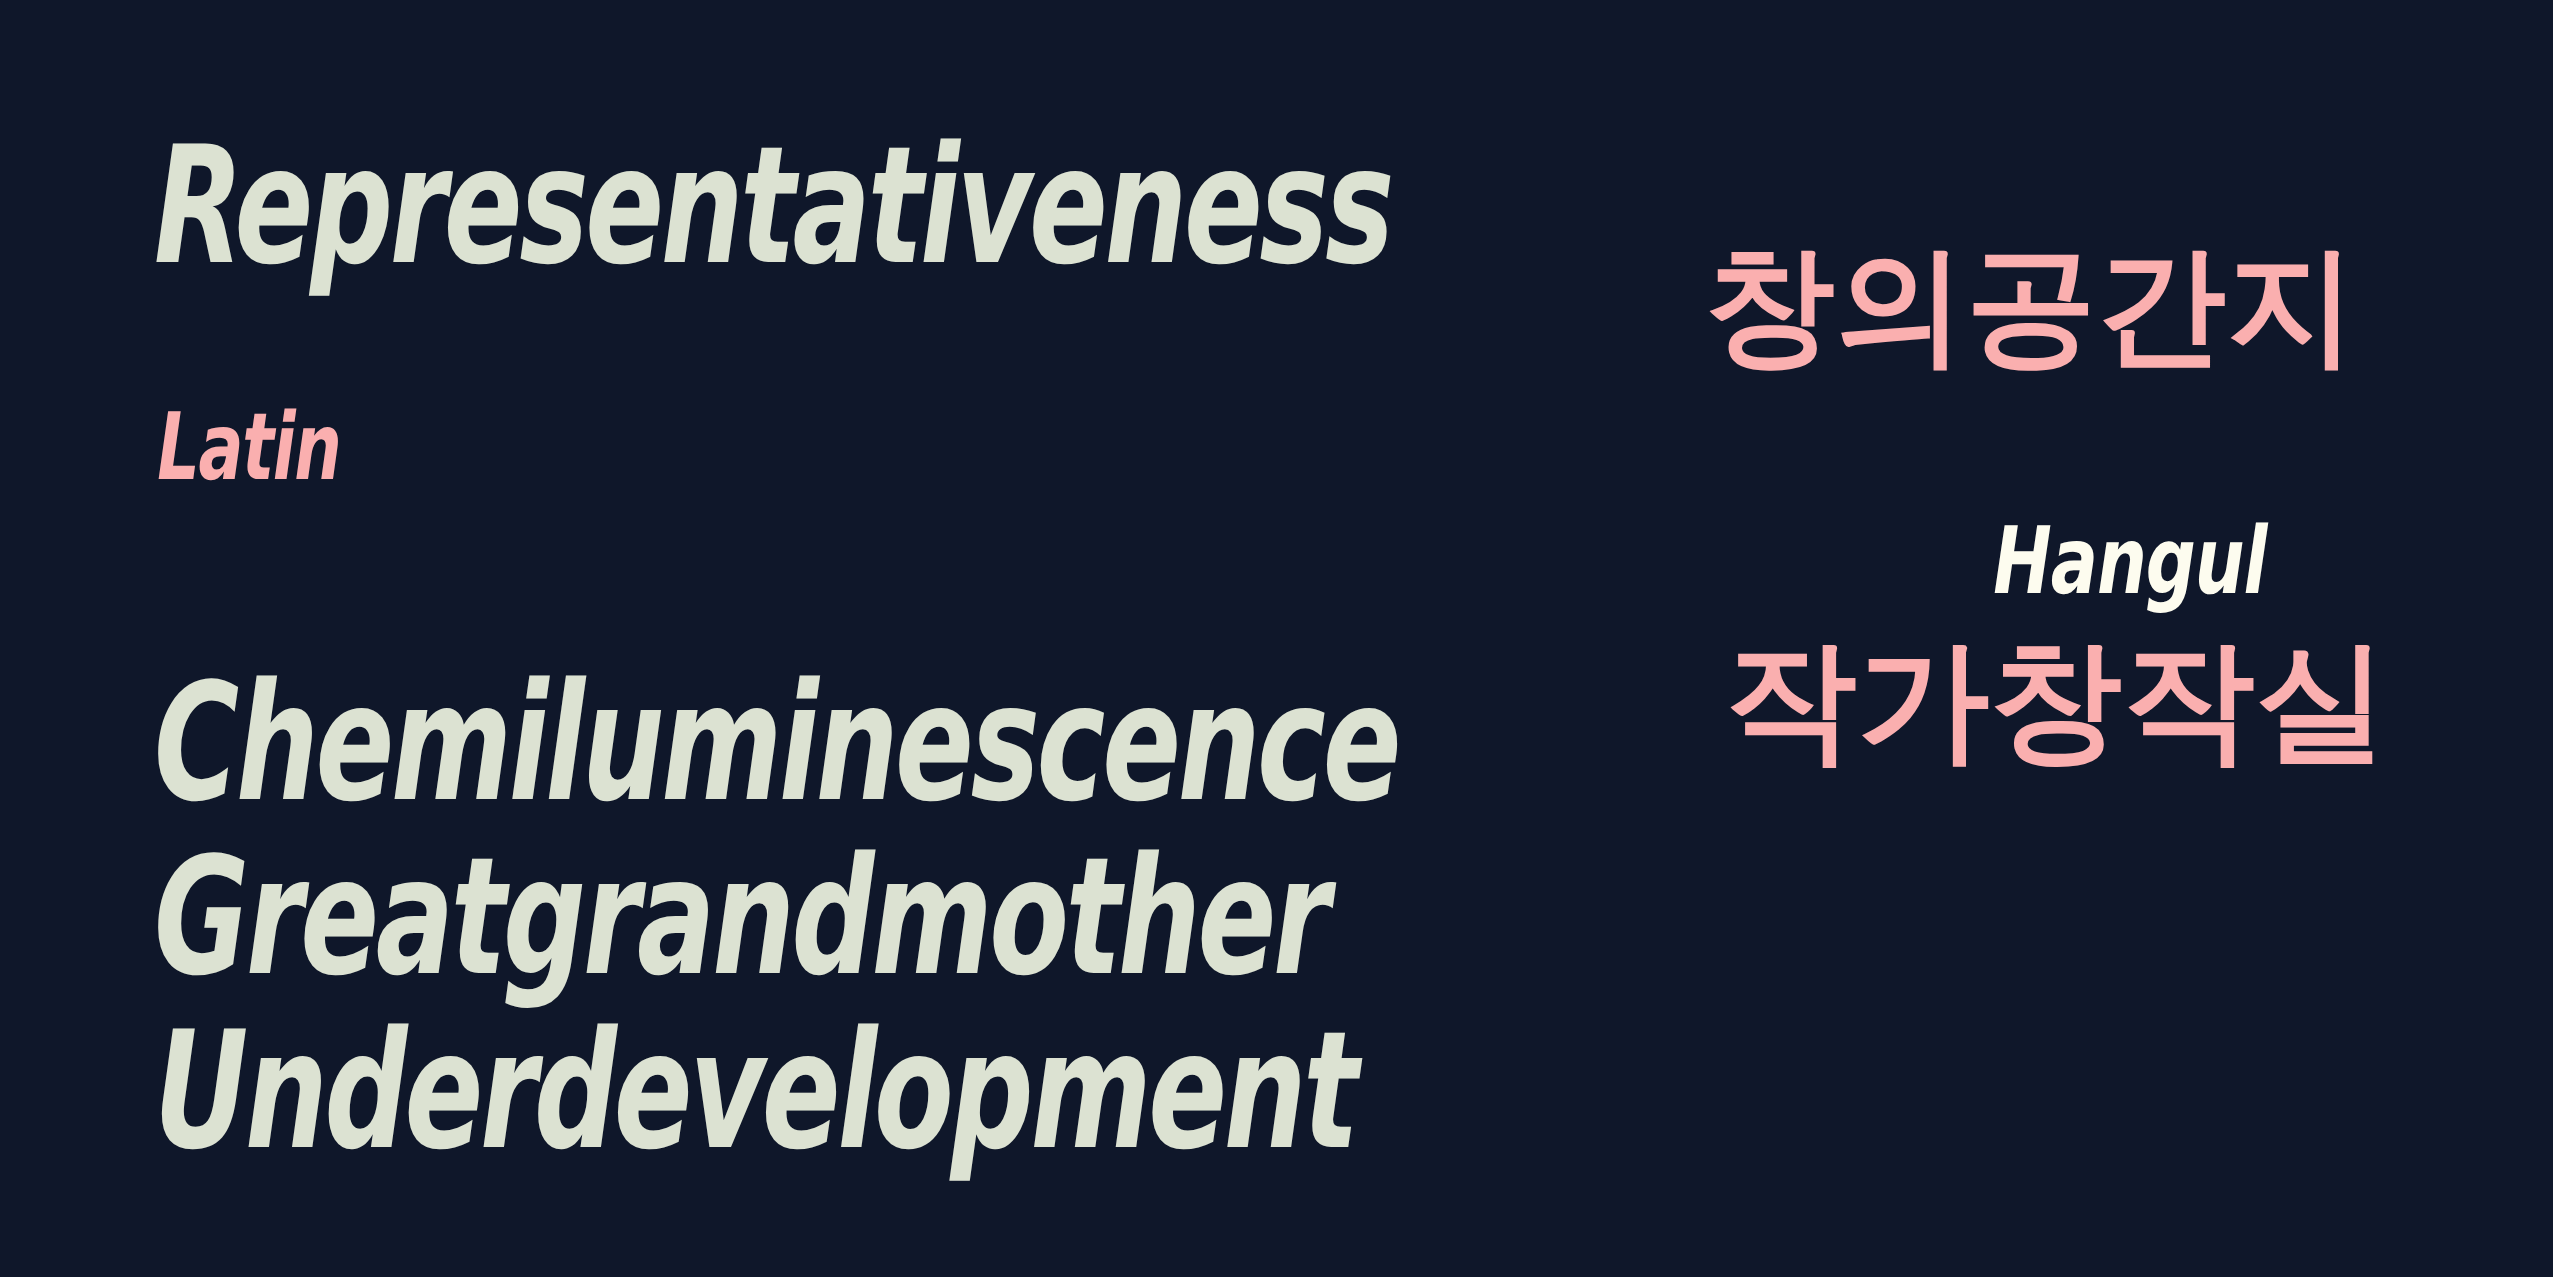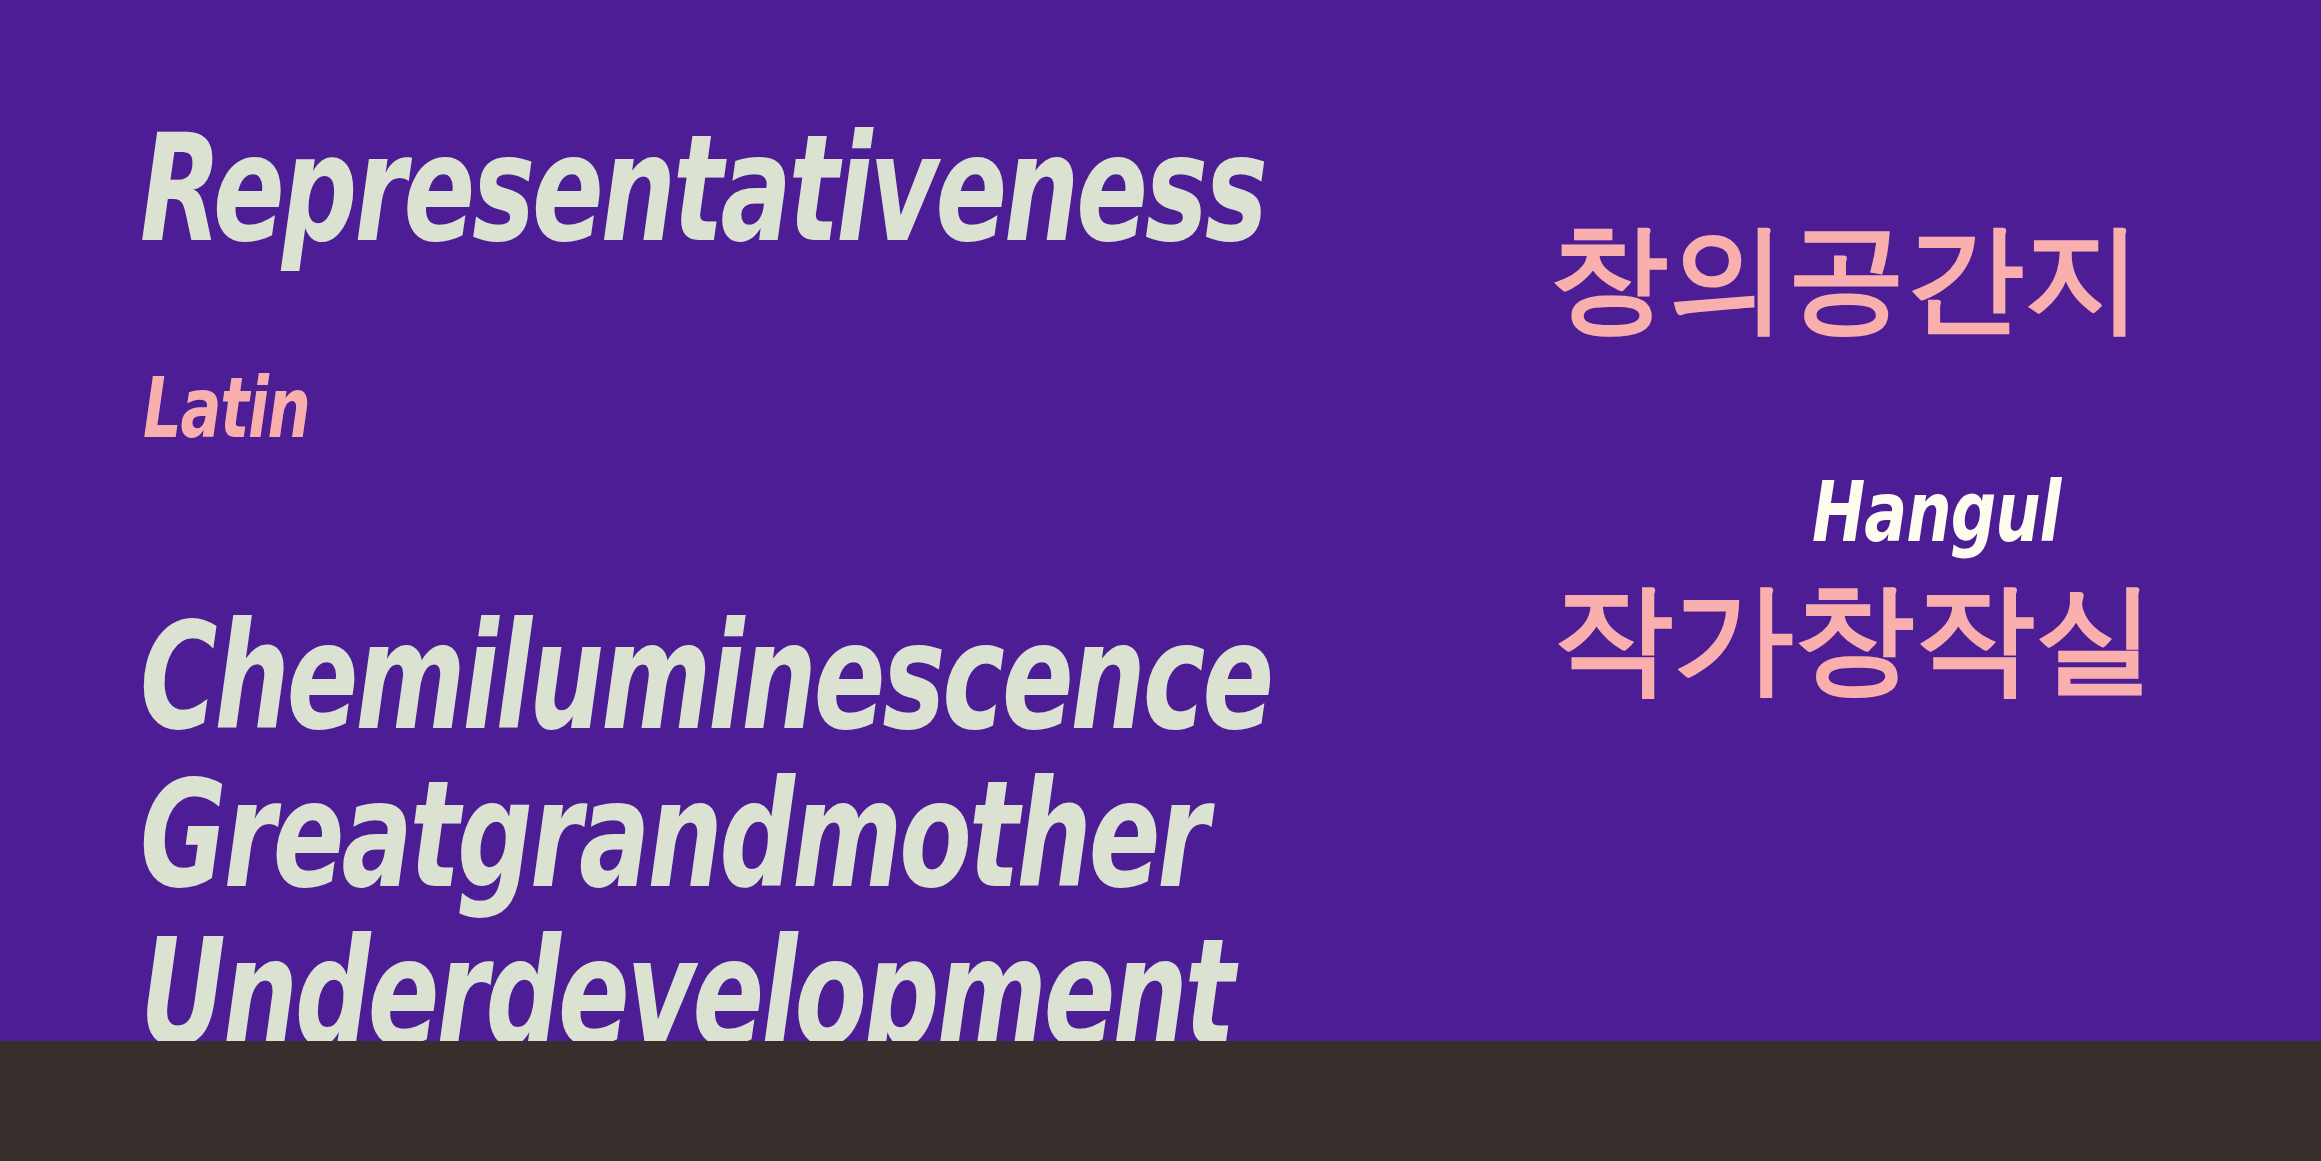--- a/index.html
+++ b/index.html
@@ -4,22 +4,22 @@
 <title>Font Specimen</title>
 <style>
   html, body {
     margin: 0;
     padding: 0;
     background: #382e2c;
   }
   #specimen {
     position: relative;
     width: 2321px;
-    height: 1041px;
-    background: #4c1d95;
+    height: 1161px;
+    background: #0f172a;
     overflow: hidden;
     font-family: "DejaVu Sans", sans-serif;
   }
 
   
   .latin-col {
     position: absolute;
     left: 0;
     top: 0;
     width: 1450px;
@@ -78,21 +78,21 @@
     font-family: "DejaVu Sans", sans-serif;
     font-weight: 700;
     line-height: 1;
     font-size: 118px;
     letter-spacing: 0.005em;
   }
 
   #hangul-line-1 { left: 100px; top: 92px; }
   #hangul-line-2 { left: 100px; top: 218px; }
   #hangul-line-3 { left: 100px; top: 344px; }
-  #hangul-line-4 { left: 103px; top: 578px; font-size: 120px; text-align: center; }
+  #hangul-line-4 { left: 118px; top: 578px; font-size: 120px; text-align: center; }
 
   .hangul-label {
     position: absolute;
     left: 362px;
     top: 474px;
     white-space: nowrap;
     color: #fdfcef;
     font-family: "DejaVu Sans", sans-serif;
     font-weight: 700;
     font-style: italic;

